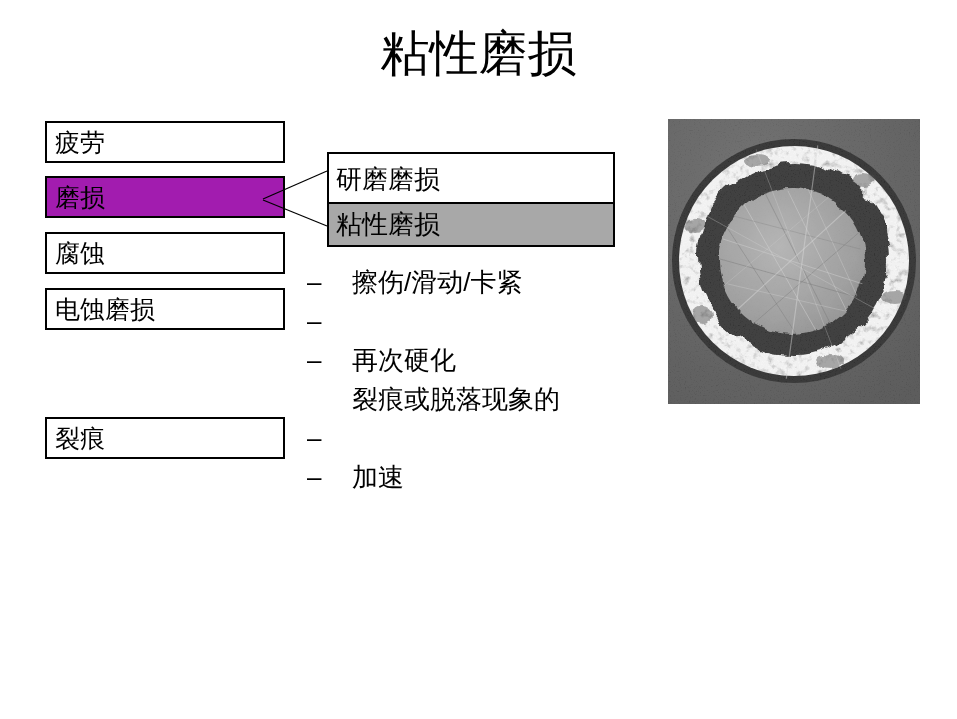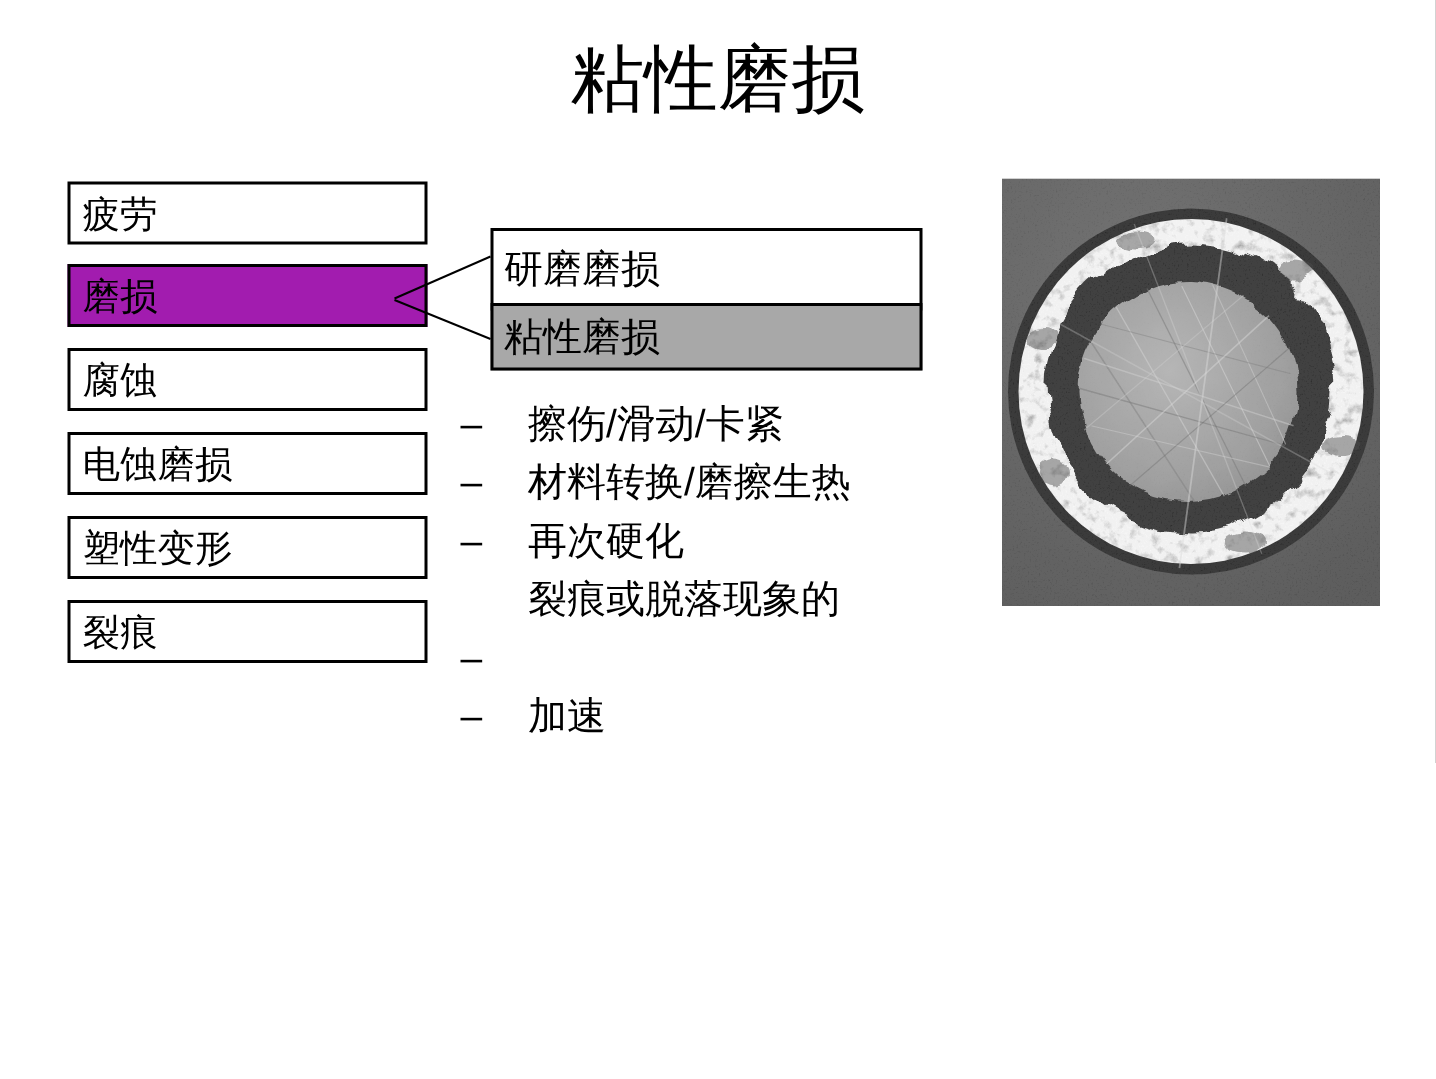--- a/index.html
+++ b/index.html
@@ -91,24 +91,21 @@
   </div>
   <div class="wbox hl" style="top:176px">
     <span>磨损</span>
   </div>
   <div class="wbox" style="top:288px">
     <span>电蚀磨损</span>
   </div>
   <div class="wbox" style="top:232px">
     <span>腐蚀</span>
   </div>
-  <div class="wbox" style="top:344px">
-    <span>塑性变形</span>
-  </div>
-  <div class="wbox" style="top:400px">
+  <div class="wbox" style="top:417px">
     <span>裂痕</span>
   </div>
 
   <div class="sbox" style="top:152px;height:55px">
     <span>研磨磨损</span>
   </div>
   <div class="sbox hl" style="top:202px;height:45px">
     <span>粘性磨损</span>
   </div>
 
@@ -119,23 +116,20 @@
 
   <div class="bullets">
     <div class="bullet-item">
       <span class="bullet-marker">–</span>
       <div class="bullet-text">
         <div>擦伤/滑动/卡紧</div>
       </div>
     </div>
     <div class="bullet-item">
       <span class="bullet-marker">–</span>
-      <div class="bullet-text">
-        <div>材料转换/磨擦生热</div>
-      </div>
     </div>
     <div class="bullet-item">
       <span class="bullet-marker">–</span>
       <div class="bullet-text">
         <div>再次硬化</div>
         <div>裂痕或脱落现象的</div>
       </div>
     </div>
     <div class="bullet-item">
       <span class="bullet-marker">–</span>

